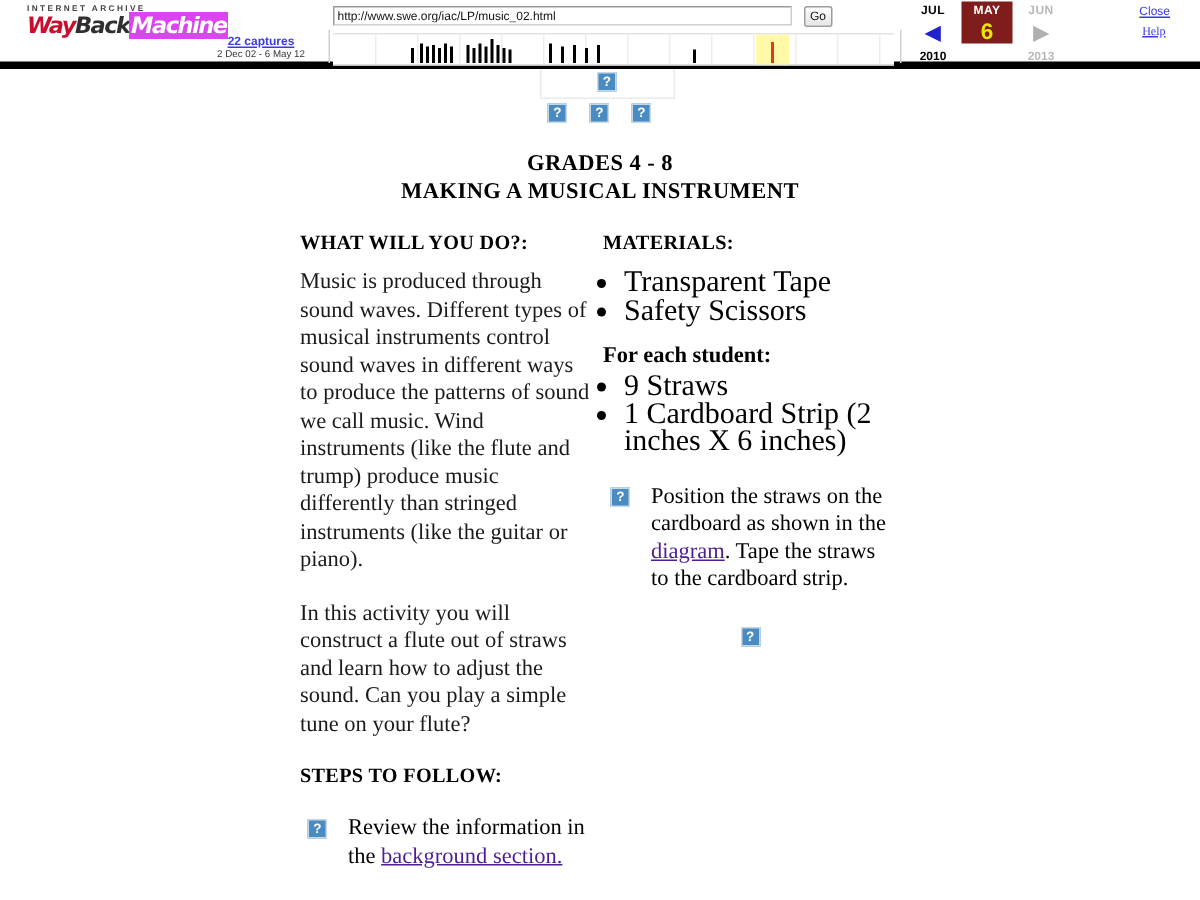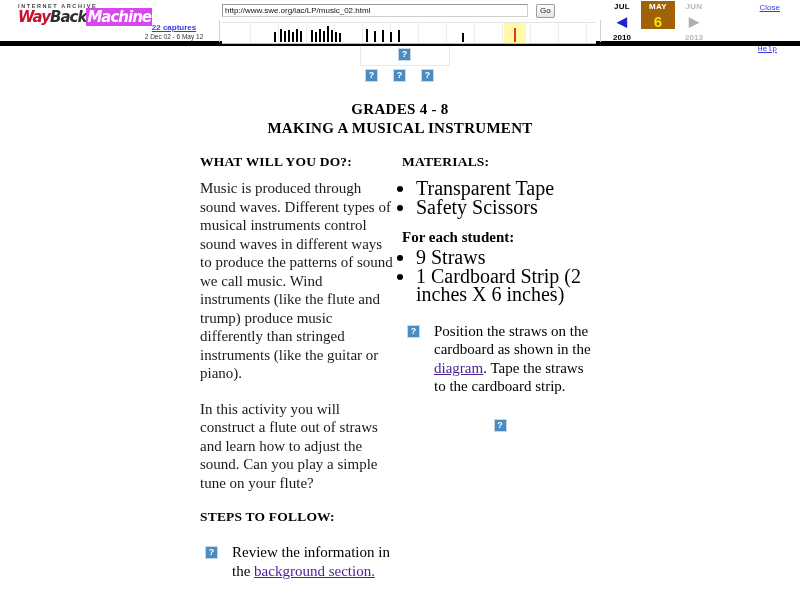--- a/index.html
+++ b/index.html
@@ -214,21 +214,21 @@
   .dn-col .dn-year {
     font-size: 8px;
     font-weight: bold;
     font-family: "Liberation Sans", sans-serif;
     line-height: 11px;
   }
   #dn-prev { left: 0; color: #000; }
   #dn-prev .dn-mid { color: #2222cc; font-size: 13px; }
   #dn-cur {
     left: 36px;
-    background: #a16207;
+    background: #7f1d1d;
     color: #e8e800;
   }
   #dn-cur .dn-month { color: #ffffff; }
   #dn-cur .dn-mid { color: #e8e800; font-size: 15px; }
   #dn-cur .dn-year { color: #ffffff; }
   #dn-next { left: 72px; color: #b8b8b8; }
   #dn-next .dn-mid { color: #b0b0b0; font-size: 13px; }
 
   
   #wm-close-link {
@@ -237,25 +237,25 @@
     top: 3px;
     font-size: 8px;
     color: #3b3bdb;
     text-decoration: underline;
     font-family: "Liberation Sans", sans-serif;
     cursor: pointer;
   }
   #wm-help-link {
     position: absolute;
     right: 23px;
-    top: 44px;
+    top: 16px;
     font-size: 8px;
     color: #3b3bdb;
     text-decoration: underline;
-    font-family: Liberation Mono, monospace;
+    font-family: Liberation Serif, serif;
     cursor: pointer;
   }
 
   
   .broken-img {
     display: inline-block;
     width: 13px;
     height: 13px;
     background: #4a8bc2;
     border: 1px solid #c6d8e8;

